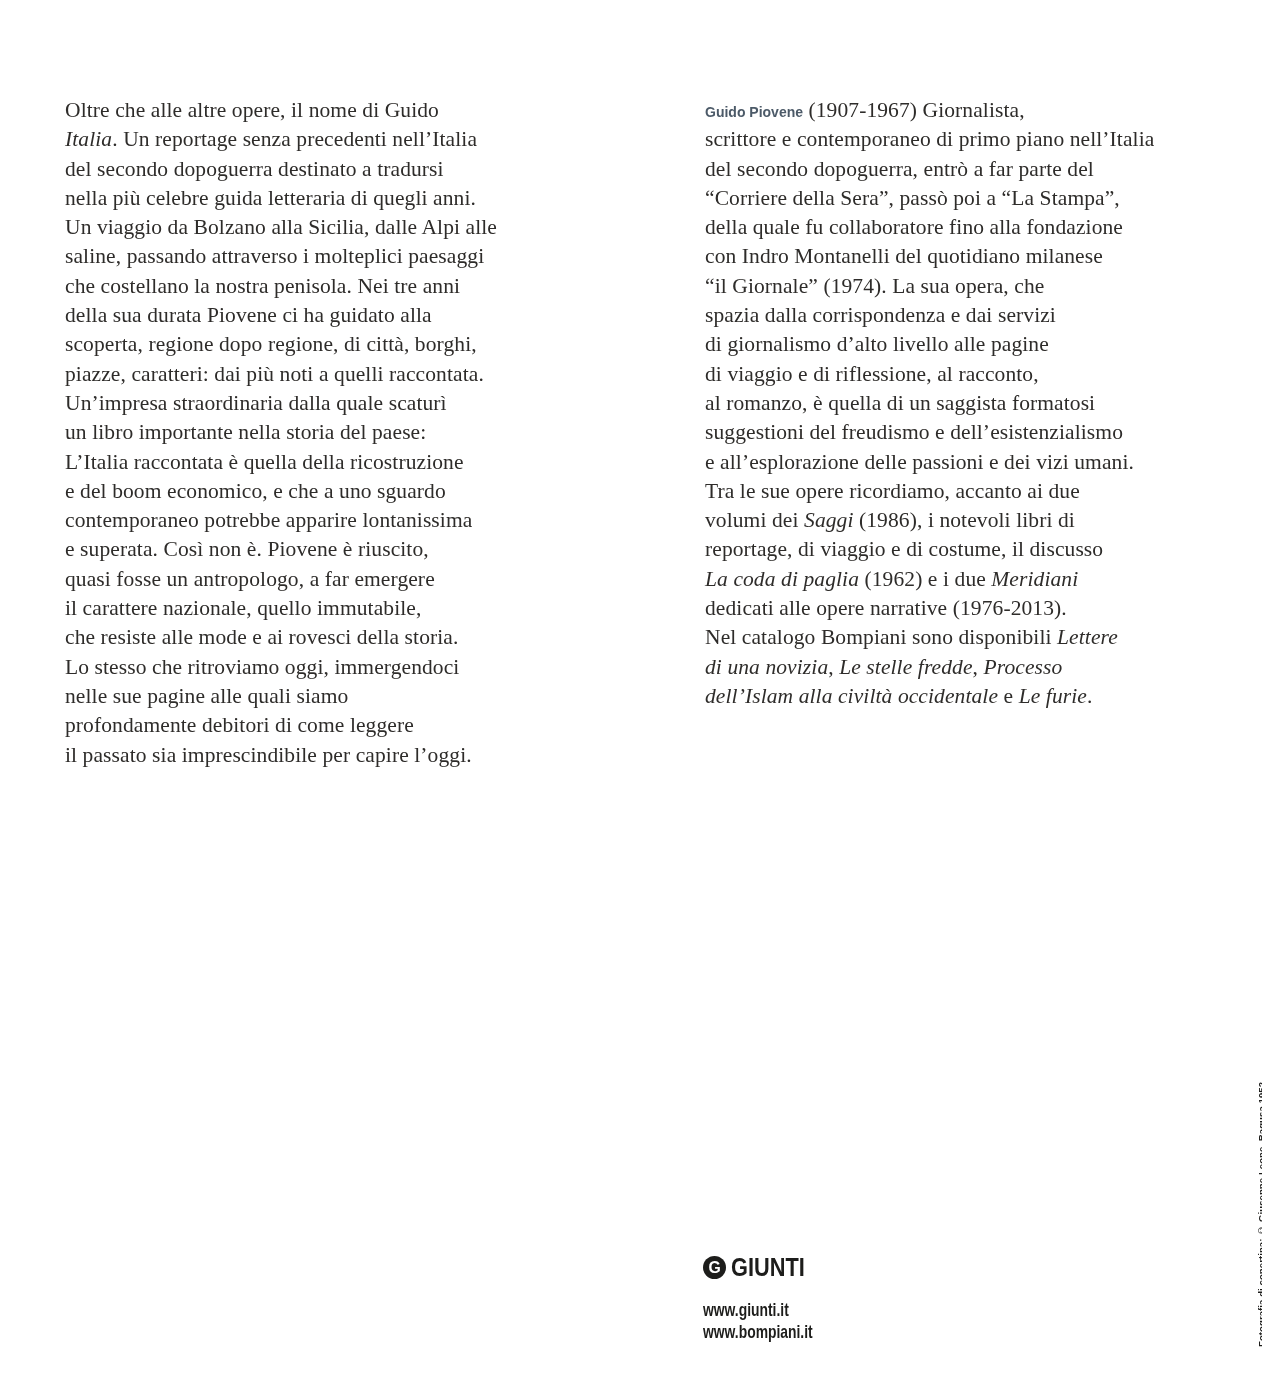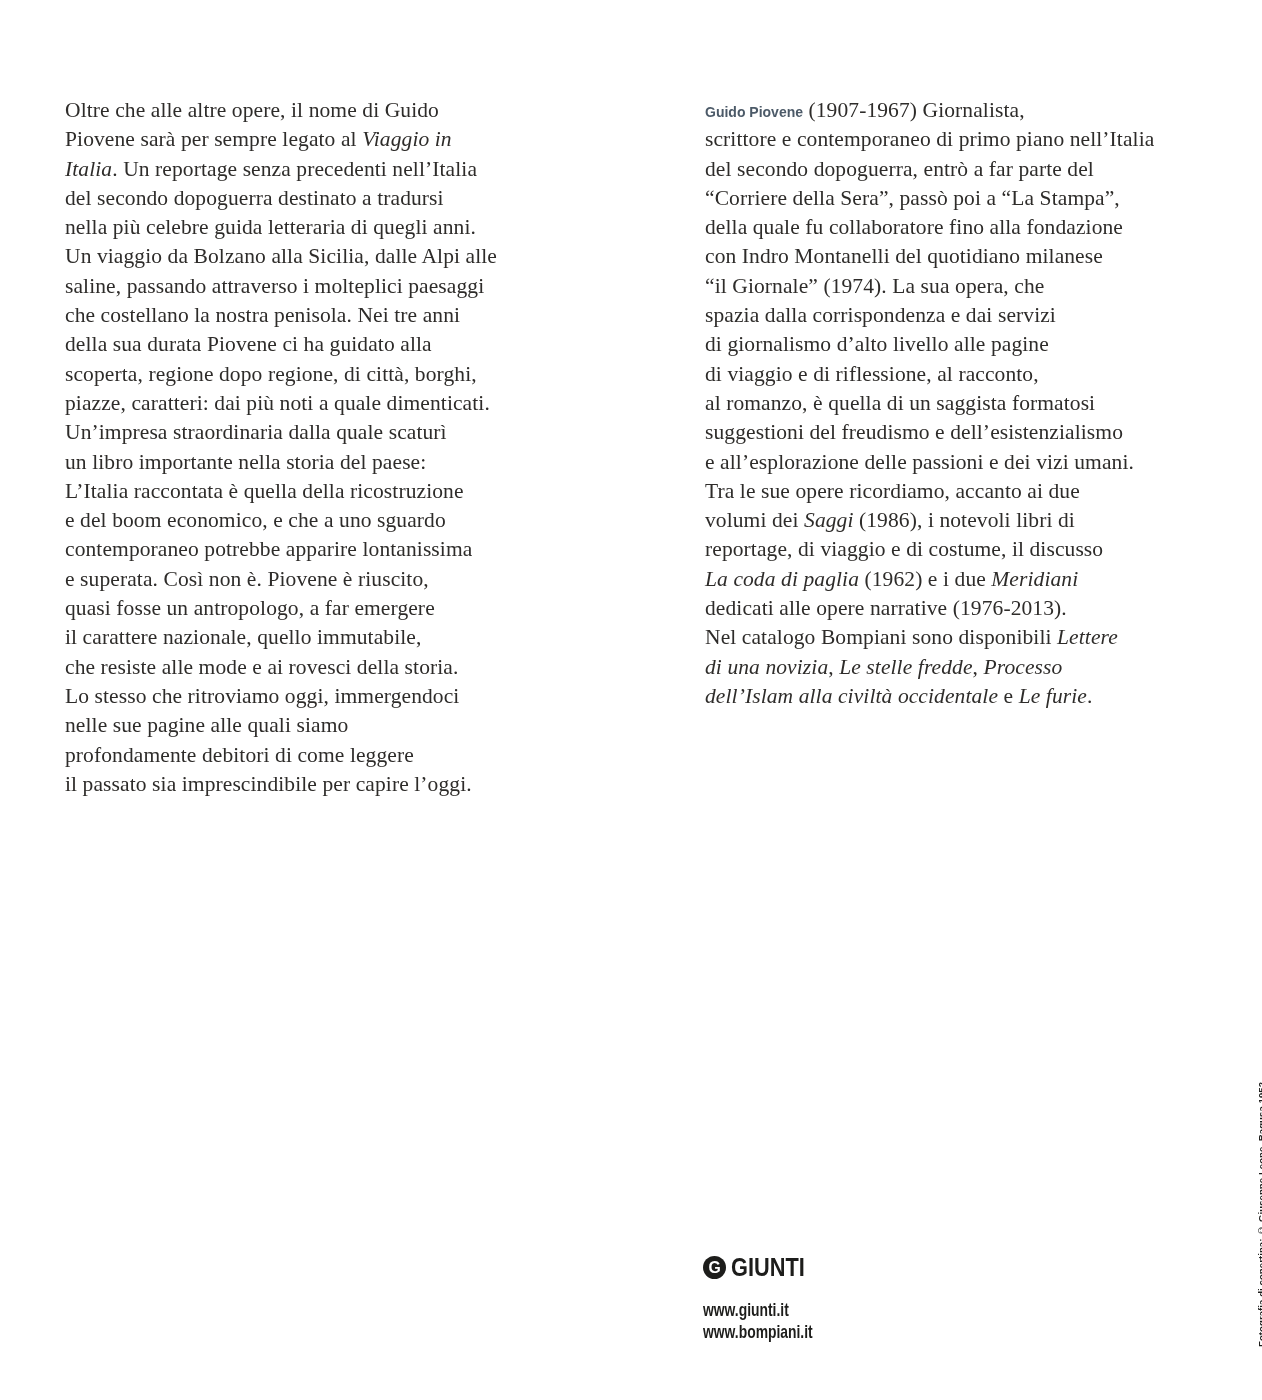--- a/index.html
+++ b/index.html
@@ -72,30 +72,29 @@
     white-space: pre;
   }
 </style>
 </head>
 <body>
 
 <div class="page" style="background: rgb(255, 255, 255);">
 
   <div class="col col-left">
       <div class="line"><span>Oltre che alle altre opere, il nome di Guido</span></div>
-      <div class="line"><span>Piovene sarà per sempre legato al </span><span class="i">Viaggio in</span></div>
       <div class="line"><span class="i">Italia</span><span>. Un reportage senza precedenti nell’Italia</span></div>
       <div class="line"><span>del secondo dopoguerra destinato a tradursi</span></div>
       <div class="line"><span>nella più celebre guida letteraria di quegli anni.</span></div>
       <div class="line"><span>Un viaggio da Bolzano alla Sicilia, dalle Alpi alle</span></div>
       <div class="line"><span>saline, passando attraverso i molteplici paesaggi</span></div>
       <div class="line"><span>che costellano la nostra penisola. Nei tre anni</span></div>
       <div class="line"><span>della sua durata Piovene ci ha guidato alla</span></div>
       <div class="line"><span>scoperta, regione dopo regione, di città, borghi,</span></div>
-      <div class="line"><span>piazze, caratteri: dai più noti a quale dimenticati.</span></div>
+      <div class="line"><span>piazze, caratteri: dai più noti a quelli raccontata.</span></div>
       <div class="line"><span>Un’impresa straordinaria dalla quale scaturì</span></div>
       <div class="line"><span>un libro importante nella storia del paese:</span></div>
       <div class="line"><span>L’Italia raccontata è quella della ricostruzione</span></div>
       <div class="line"><span>e del boom economico, e che a uno sguardo</span></div>
       <div class="line"><span>contemporaneo potrebbe apparire lontanissima</span></div>
       <div class="line"><span>e superata. Così non è. Piovene è riuscito,</span></div>
       <div class="line"><span>quasi fosse un antropologo, a far emergere</span></div>
       <div class="line"><span>il carattere nazionale, quello immutabile,</span></div>
       <div class="line"><span>che resiste alle mode e ai rovesci della storia.</span></div>
       <div class="line"><span>Lo stesso che ritroviamo oggi, immergendoci</span></div>

